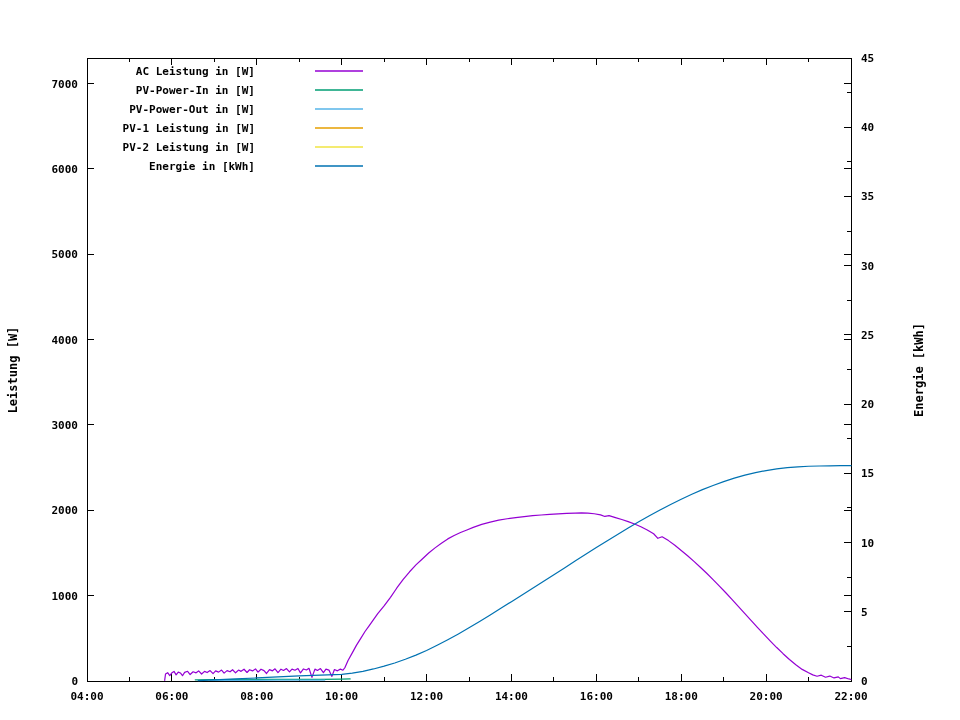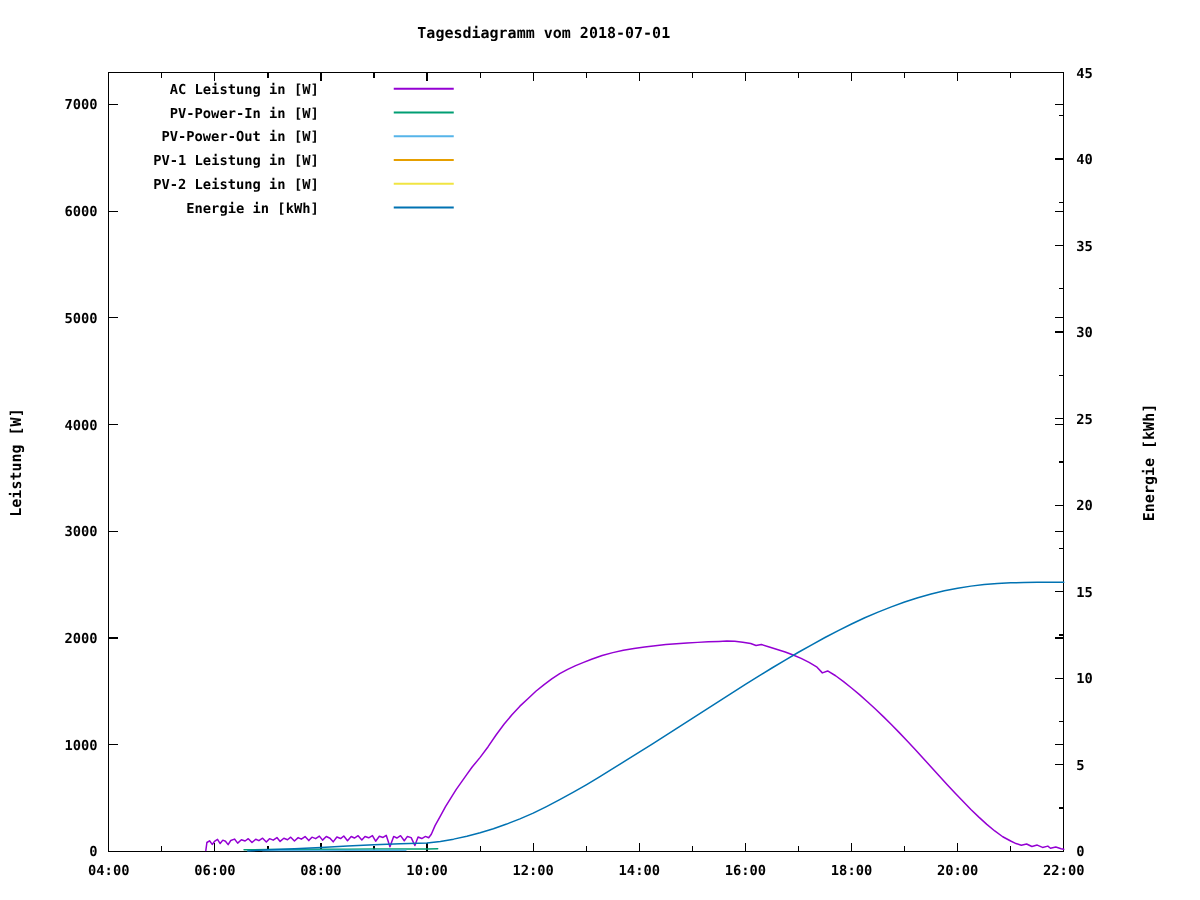--- a/index.html
+++ b/index.html
@@ -20,21 +20,20 @@
   svg.plot{position:absolute;left:0;top:0;}
   svg.plot text{
     font-family:"DejaVu Sans Mono","Liberation Mono",monospace;
     font-size:11px;font-weight:bold;fill:#000;
   }
 </style>
 </head>
 <body>
 
 <div class="canvas">
-  <div class="chart-title">Tagesdiagramm vom 2018-07-01</div>
   <div class="ylabel left">Leistung [W]</div>
   <div class="ylabel right">Energie [kWh]</div>
   <svg class="plot" id="plot" width="960" height="720" viewBox="0 0 960 720">
       <rect x="87" y="58" width="764" height="623" fill="none" stroke="#000000" stroke-width="1" shape-rendering="crispEdges"></rect>
       <g stroke="#000000" stroke-width="1" shape-rendering="crispEdges">
         <line x1="87" y1="681" x2="87" y2="674"></line>
         <line x1="87" y1="58" x2="87" y2="65"></line>
         <line x1="171.88888888888889" y1="681" x2="171.88888888888889" y2="674"></line>
         <line x1="171.88888888888889" y1="58" x2="171.88888888888889" y2="65"></line>
         <line x1="256.77777777777777" y1="681" x2="256.77777777777777" y2="674"></line>

